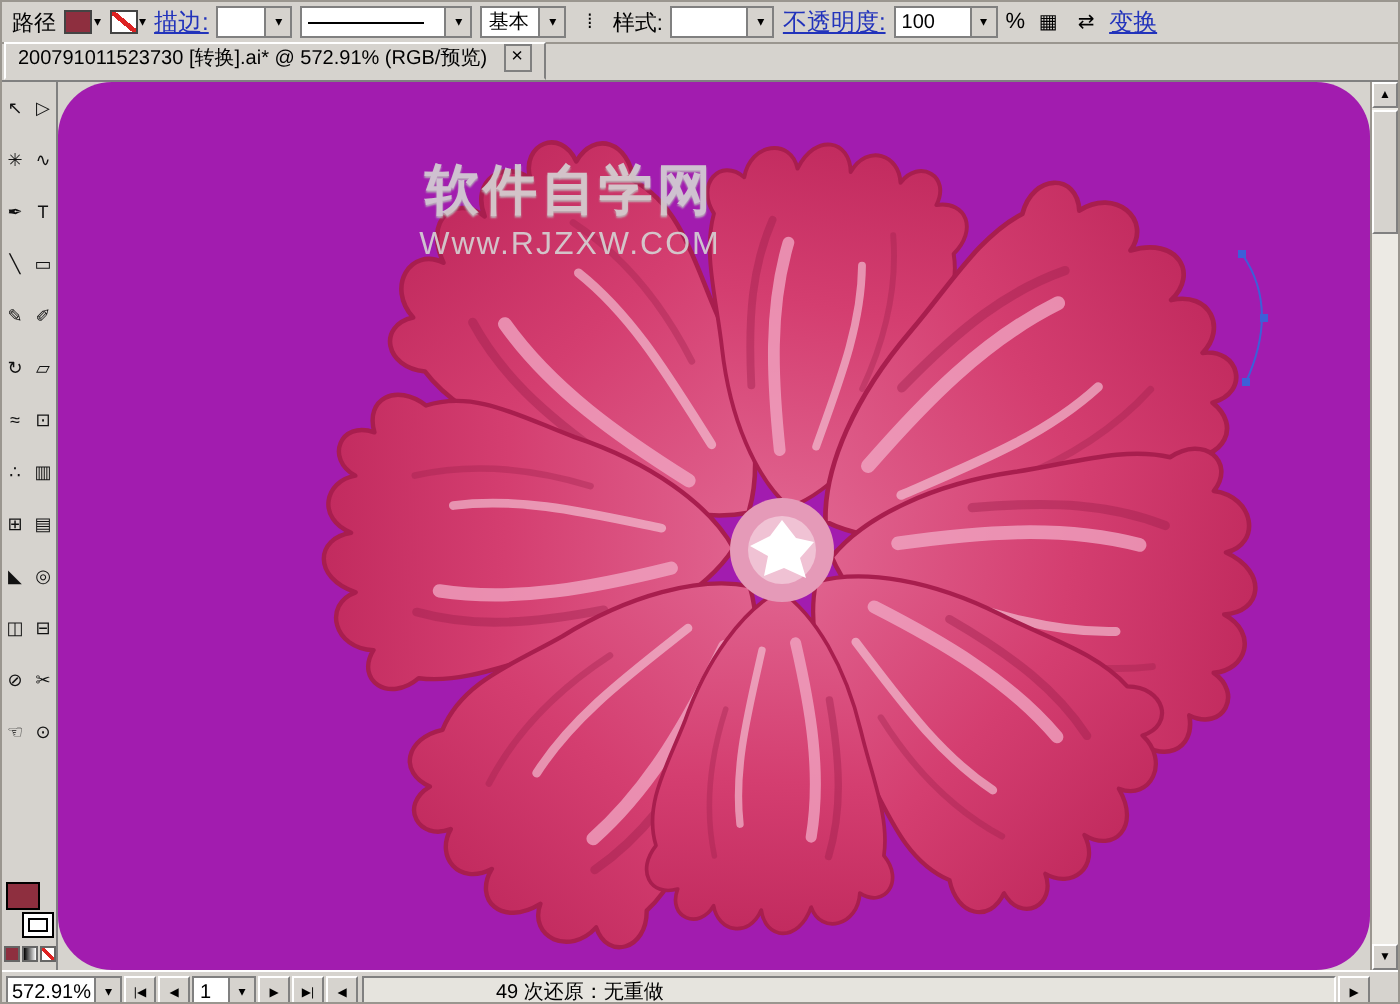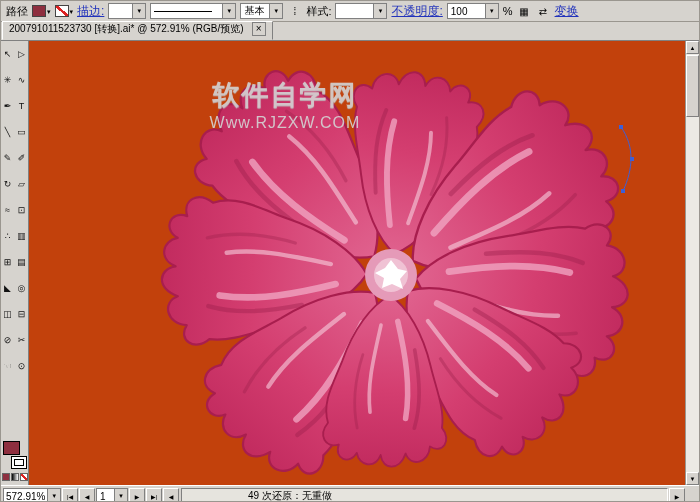--- a/index.html
+++ b/index.html
@@ -30,21 +30,21 @@
   .toolbox{width:28px;background:#d6d3ce;border-right:1px solid #808080;display:flex;flex-direction:column;align-items:center;box-sizing:border-box;}
   .tools{display:grid;grid-template-columns:14px 14px;grid-auto-rows:26px;}
   .tool{display:flex;align-items:center;justify-content:center;font-size:9px;color:#111;cursor:pointer;}
   .fill-stroke{position:relative;width:26px;height:30px;margin-top:auto;}
   .fs-fill{position:absolute;left:1px;top:1px;width:15px;height:12px;border:1px solid #000;z-index:2;}
   .fs-stroke{position:absolute;right:1px;bottom:1px;width:14px;height:11px;background:#fff;border:1px solid #000;box-shadow:inset 0 0 0 2px #fff,inset 0 0 0 3px #000;z-index:1;}
   .mini-row{display:flex;gap:1px;margin:3px 0 4px 0;}
   .mini-btn{width:8px;height:8px;border:1px solid #666;box-sizing:border-box;cursor:pointer;}
   .mini-grad{background:linear-gradient(to right,#000,#fff);}
   .mini-none{background:linear-gradient(to top right,#fff 40%,#d22 40%,#d22 60%,#fff 60%);}
-  .canvas{position:relative;flex:1;background:#c2410c;overflow:hidden;}
+  .canvas{position:relative;flex:1;background:#a21caf;overflow:hidden;border-radius:27px;}
   .artwork{position:absolute;left:0;top:0;width:659px;height:444px;}
   .watermark{position:absolute;left:170px;top:36px;width:172px;text-align:center;color:#d4d4d4;opacity:.9;pointer-events:none;}
   .wm-title{font-size:27px;font-weight:bold;letter-spacing:2px;text-shadow:0 1px 1px #bdbdbd;}
   .wm-url{font-size:16px;letter-spacing:1px;margin-top:1px;}
   
   .vscroll{width:13px;background:#eceae4;border-left:1px solid #9a968f;display:flex;flex-direction:column;position:relative;}
   .sb-btn{width:13px;height:13px;display:flex;align-items:center;justify-content:center;font-size:6px;cursor:pointer;box-sizing:border-box;}
   .v-thumb{position:absolute;left:0;top:14px;width:13px;height:62px;box-sizing:border-box;cursor:grab;}
   
   .status-bar{height:20px;display:flex;align-items:center;background:#d6d3ce;border-top:1px solid #fff;padding-left:2px;}

